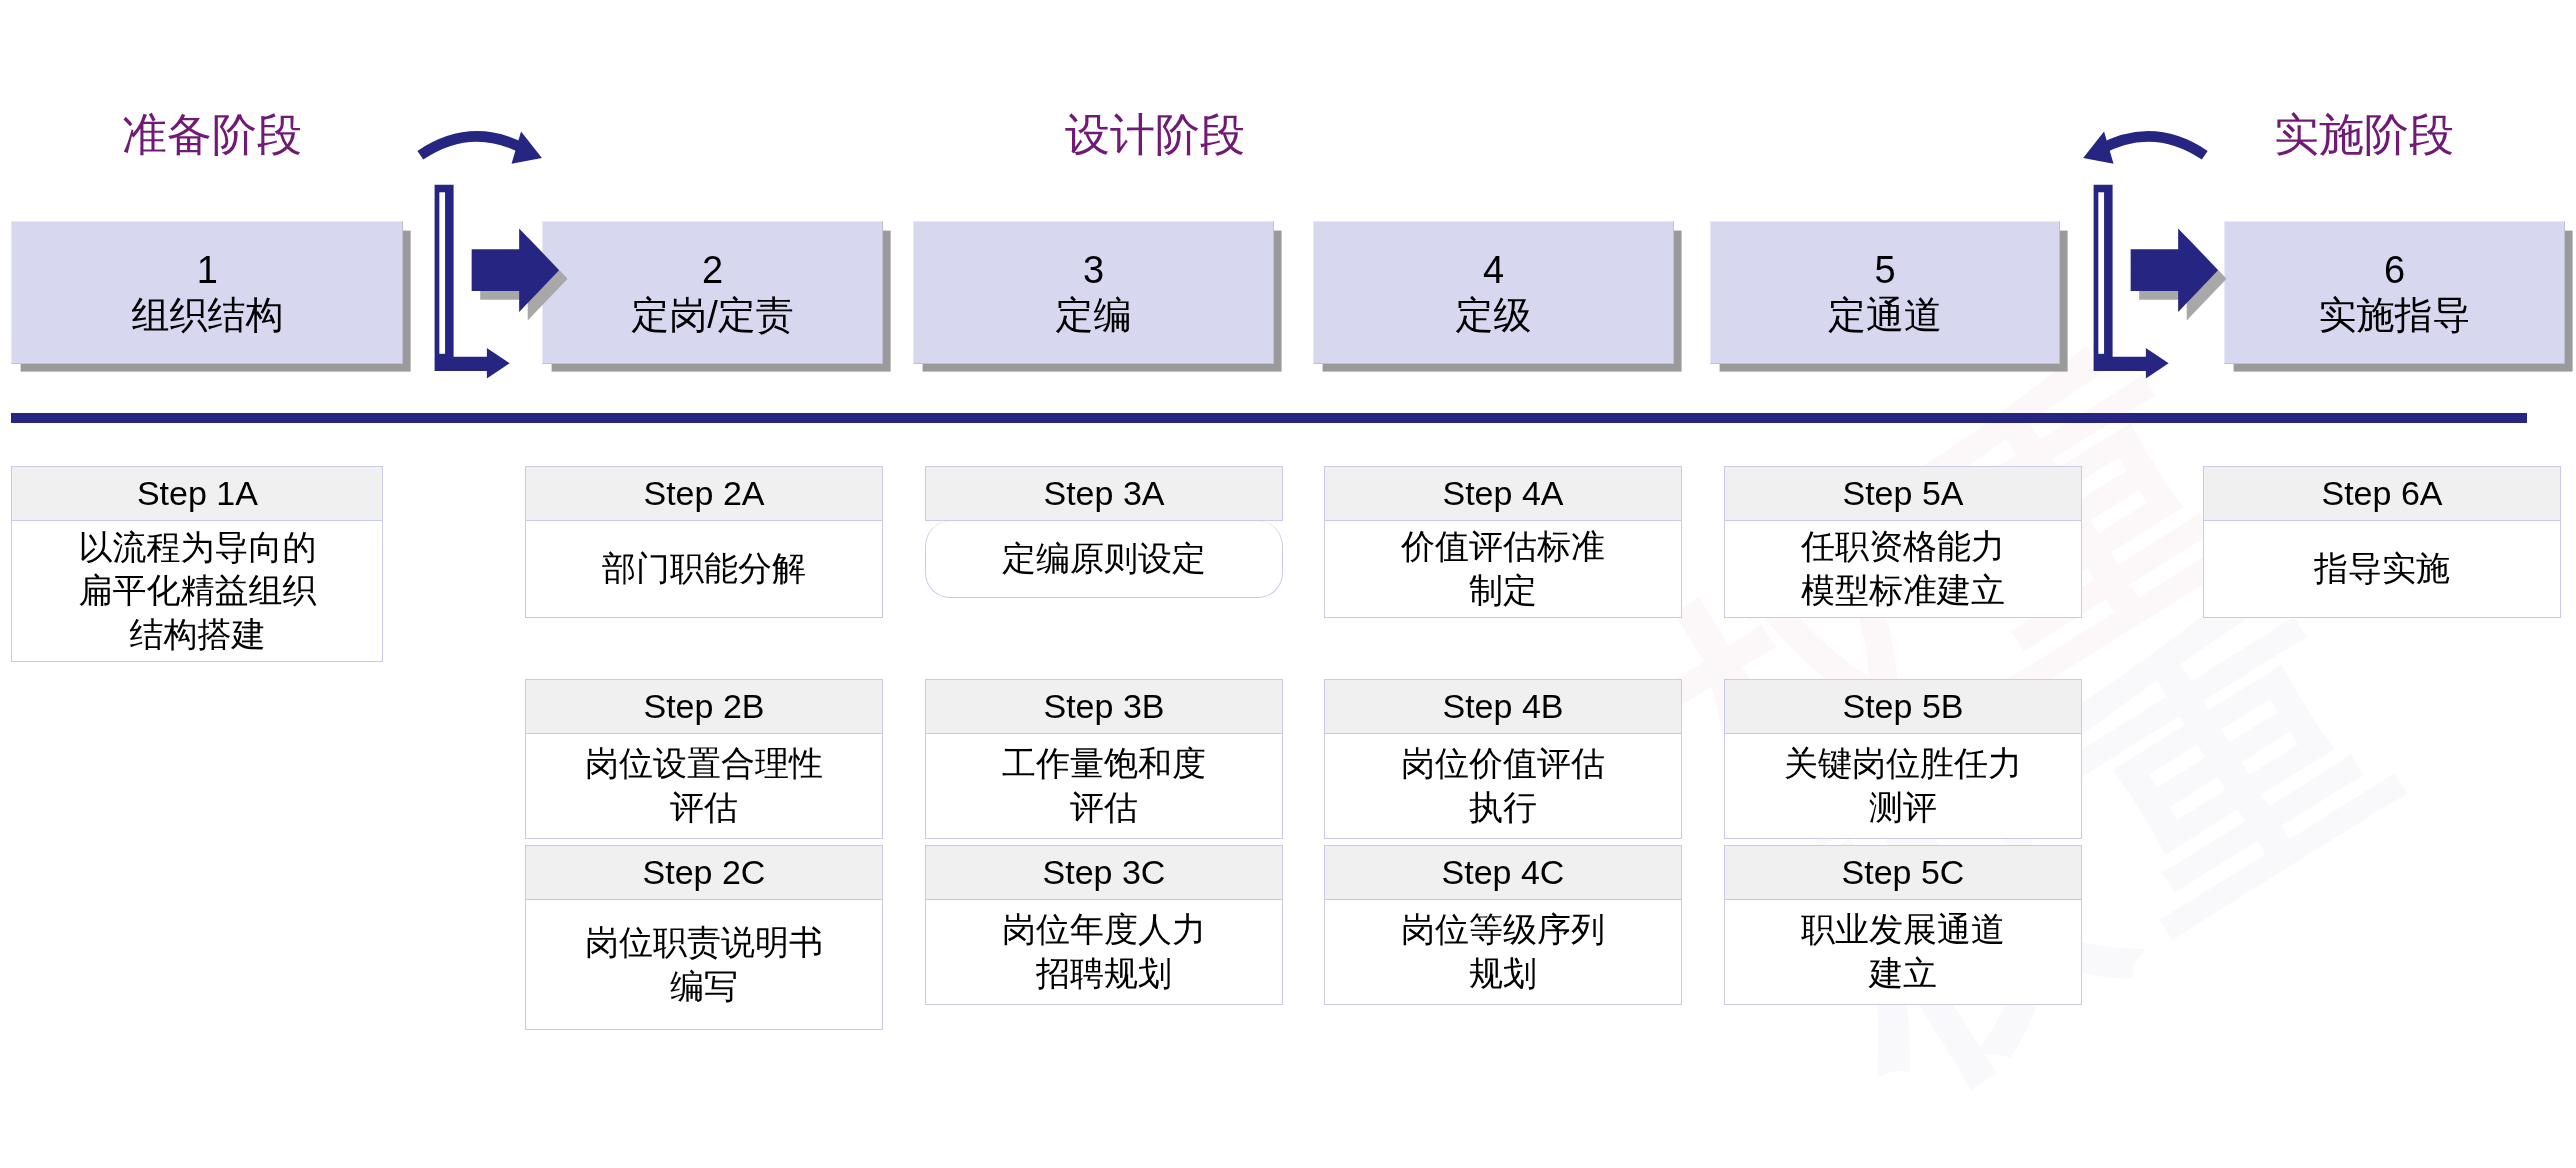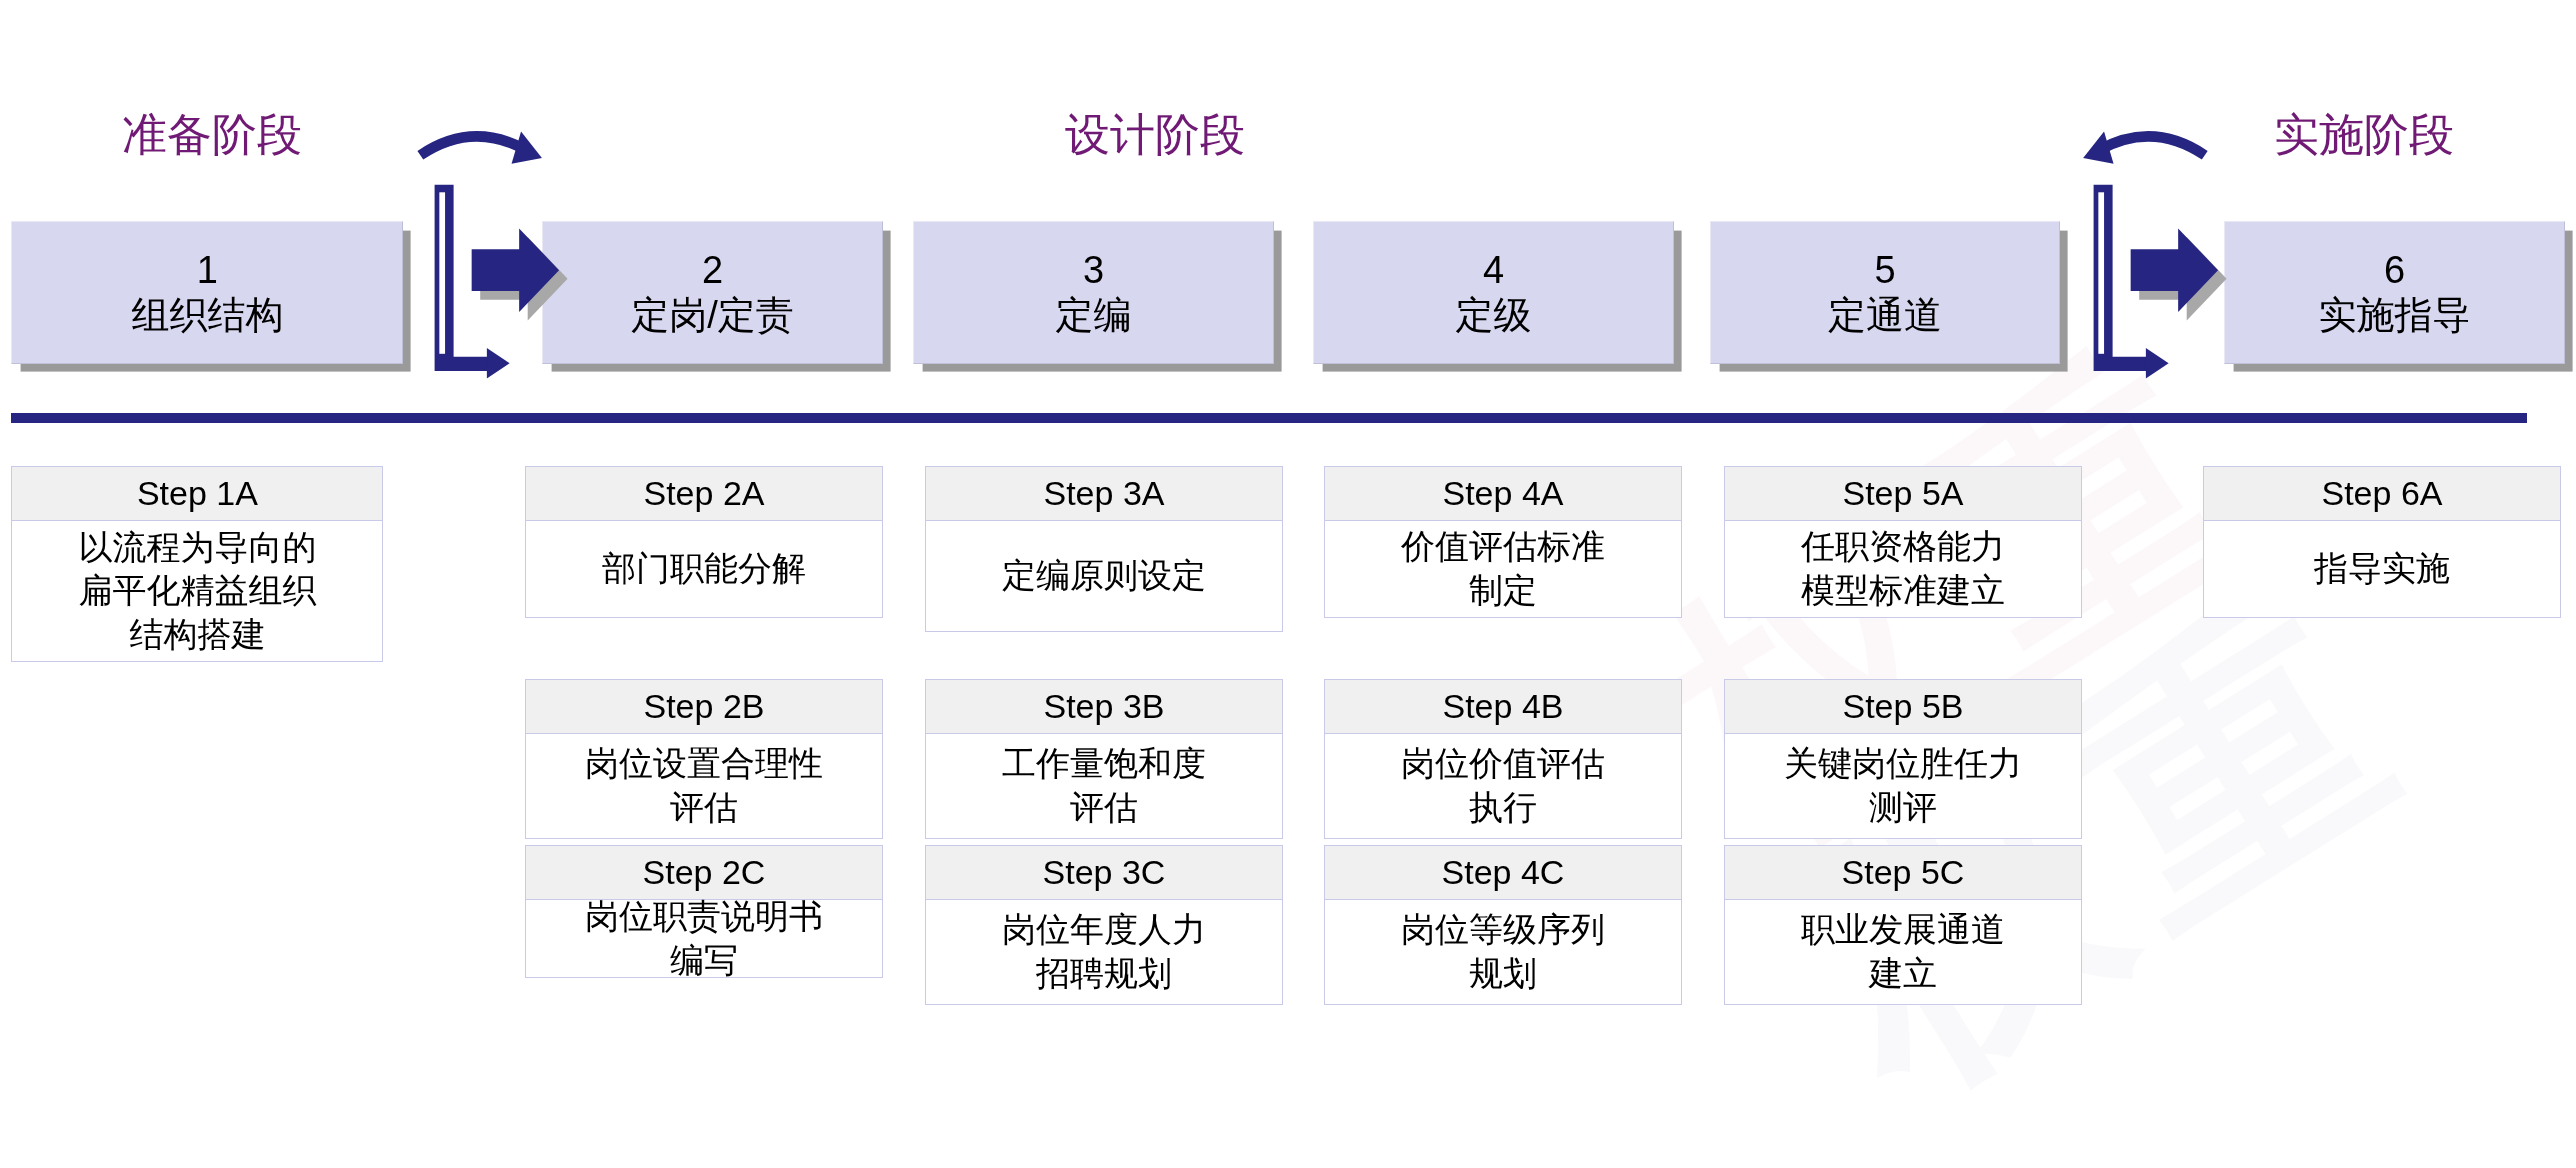--- a/index.html
+++ b/index.html
@@ -182,25 +182,25 @@
       <div class="step-card" style="left: 525px; top: 466px; width: 358px;">
         <div class="step-head">Step 2A</div>
         <div class="step-body" style="height: 97px;">部门职能分解</div>
       </div>
       <div class="step-card" style="left: 525px; top: 679px; width: 358px;">
         <div class="step-head">Step 2B</div>
         <div class="step-body" style="height: 105px;">岗位设置合理性<br>评估</div>
       </div>
       <div class="step-card" style="left: 525px; top: 845px; width: 358px;">
         <div class="step-head">Step 2C</div>
-        <div class="step-body" style="height: 78px;">岗位职责说明书<br>编写</div>
+        <div class="step-body" style="height: 130px;">岗位职责说明书<br>编写</div>
       </div>
       <div class="step-card" style="left: 925px; top: 466px; width: 358px;">
         <div class="step-head">Step 3A</div>
-        <div class="step-body" style="height: 111px;">定编原则设定</div>
+        <div class="step-body" style="height: 77px; border-radius: 25px;">定编原则设定</div>
       </div>
       <div class="step-card" style="left: 925px; top: 679px; width: 358px;">
         <div class="step-head">Step 3B</div>
         <div class="step-body" style="height: 105px;">工作量饱和度<br>评估</div>
       </div>
       <div class="step-card" style="left: 925px; top: 845px; width: 358px;">
         <div class="step-head">Step 3C</div>
         <div class="step-body" style="height: 105px;">岗位年度人力<br>招聘规划</div>
       </div>
       <div class="step-card" style="left: 1324px; top: 466px; width: 358px; border-radius: 30px;">

